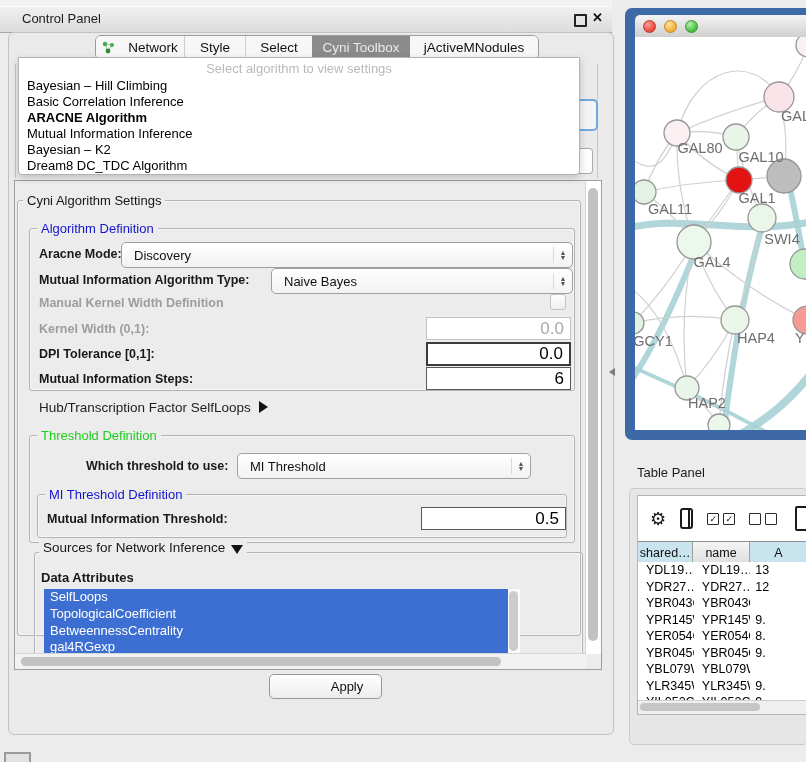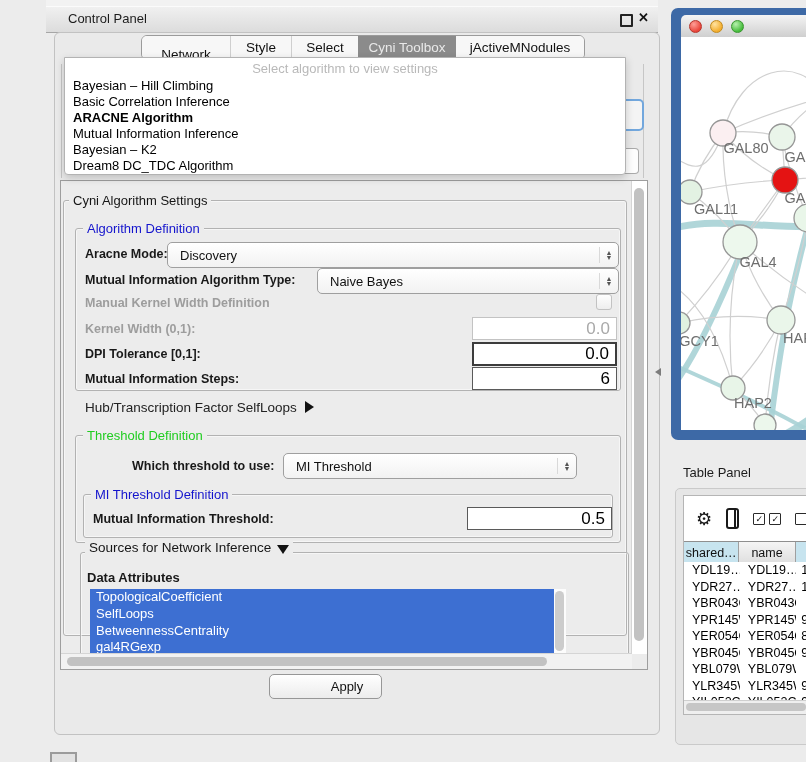--- a/index.html
+++ b/index.html
@@ -1,32 +1,32 @@
 <!DOCTYPE html>
 <html><head>
 <meta charset="utf-8">
 <style>
   html,body{margin:0;padding:0;}
   #screen{position:relative;width:806px;height:762px;background:#ececec;overflow:hidden;
           font-family:"Liberation Sans",sans-serif;font-size:13px;color:#1a1a1a;}
-  .abs{position:absolute;margin-left:46px;}
+  .abs{position:absolute;}
 
   
   .cp-topstrip{left:0;top:0;width:612px;height:6px;background:#f2f2f2;}
   .cp-titlebar{left:0;top:6px;width:612px;height:25px;background:linear-gradient(#f0f0f0,#dcdcdc);
                border-top:1px solid #fbfbfb;border-bottom:1px solid #a6a6a6;}
   .cp-title{position:absolute;left:22px;top:4px;font-size:13px;color:#1c1c1c;}
   .float-icon{position:absolute;left:574px;top:7px;width:9px;height:9px;border:2px solid #222;border-radius:1px;}
   .close-icon{position:absolute;left:592px;top:3px;font-size:13px;font-weight:bold;color:#111;}
   .cp-body{left:8px;top:32px;width:604px;height:701px;background:#eaeaea;border:1px solid #c2c2c2;border-radius:6px;}
 
   
   .tabbar{display:flex;align-items:stretch;background:#f7f7f7;border:1px solid #9b9b9b;border-radius:6px;overflow:hidden;}
   .tab{display:flex;align-items:center;justify-content:center;gap:13px;font-size:13.5px;color:#111;
-       border-left:1px solid #cfcfcf;background:#f7f7f7;cursor:default;white-space:nowrap;flex-direction:column;}
+       border-left:1px solid #cfcfcf;background:#f7f7f7;cursor:default;white-space:nowrap;}
   .tab:first-child{border-left:none;}
   .tab.selected{background:#8b8b8b;color:#e9e9e9;border-left-color:#8b8b8b;}
   .tab.selected + .tab{border-left-color:#8b8b8b;}
   #top-tabs{left:95px;top:35px;height:23px;}
   #bottom-tabs{left:147px;top:706px;height:24px;}
 
   
   #algo-dropdown{left:18px;top:57px;width:560px;height:116px;background:#ffffff;border:1px solid #b3b3b3;
                  border-radius:0 0 4px 4px;box-shadow:0 3px 8px rgba(0,0,0,.18);z-index:30;}
   #algo-prompt{text-align:center;color:#b9b9b9;padding-top:3px;height:17px;}
@@ -237,22 +237,22 @@
     <div class="flabel" style="left:32px;top:331px;">Mutual Information Threshold:</div>
     <div class="tfield normal" style="left:406px;top:326px;width:145px;height:23px;border-width:1px;">0.5</div>
 
     <div class="groupbox" style="left:19px;top:371px;width:547px;height:115px;"></div>
     <div class="grouptitle gt-black" style="left:24px;top:359px;font-size:13.5px;">
       <span>Sources for Network Inference</span><span class="tri-down"></span>
     </div>
     <div class="flabel" style="left:26px;top:389px;font-size:13px;">Data Attributes</div>
 
     <div id="attr-list" style="left:29px;top:408px;width:476px;height:65px;">
+        <div class="attr-item sel">SelfLoops</div>
         <div class="attr-item sel">TopologicalCoefficient</div>
-        <div class="attr-item sel">SelfLoops</div>
         <div class="attr-item sel">BetweennessCentrality</div>
         <div class="attr-item sel">gal4RGexp</div>
       </div>
     <div id="attr-vsb" style="left:493px;top:408px;height:65px;">
         <div class="thumb"></div>
       </div>
 
     <div class="vsb-track">
         <div class="vsb-thumb"></div>
       </div>

